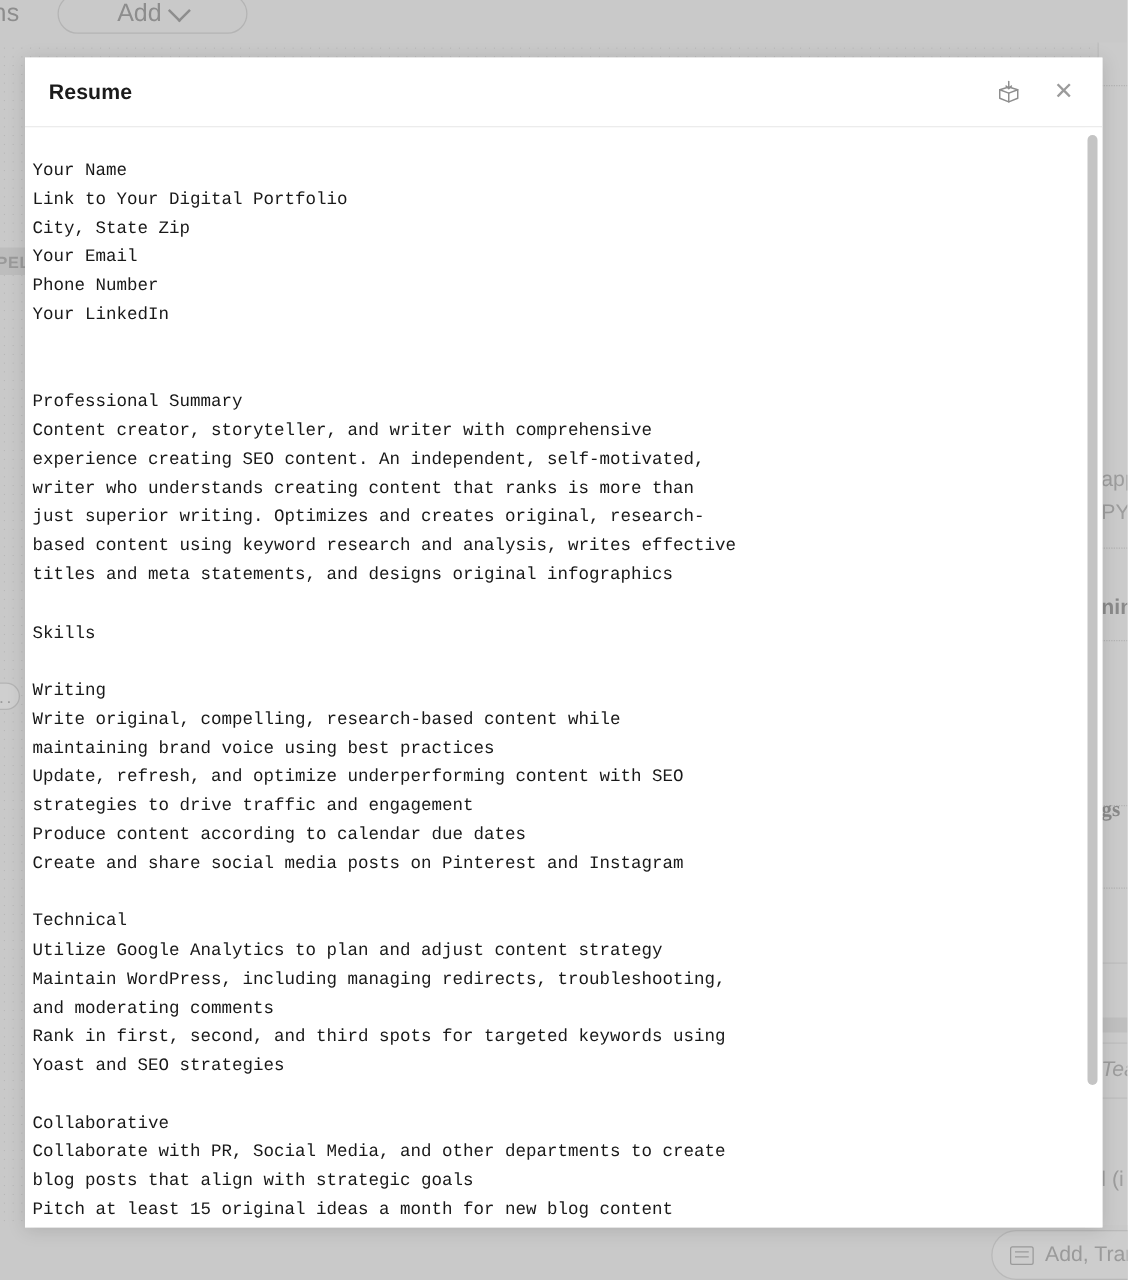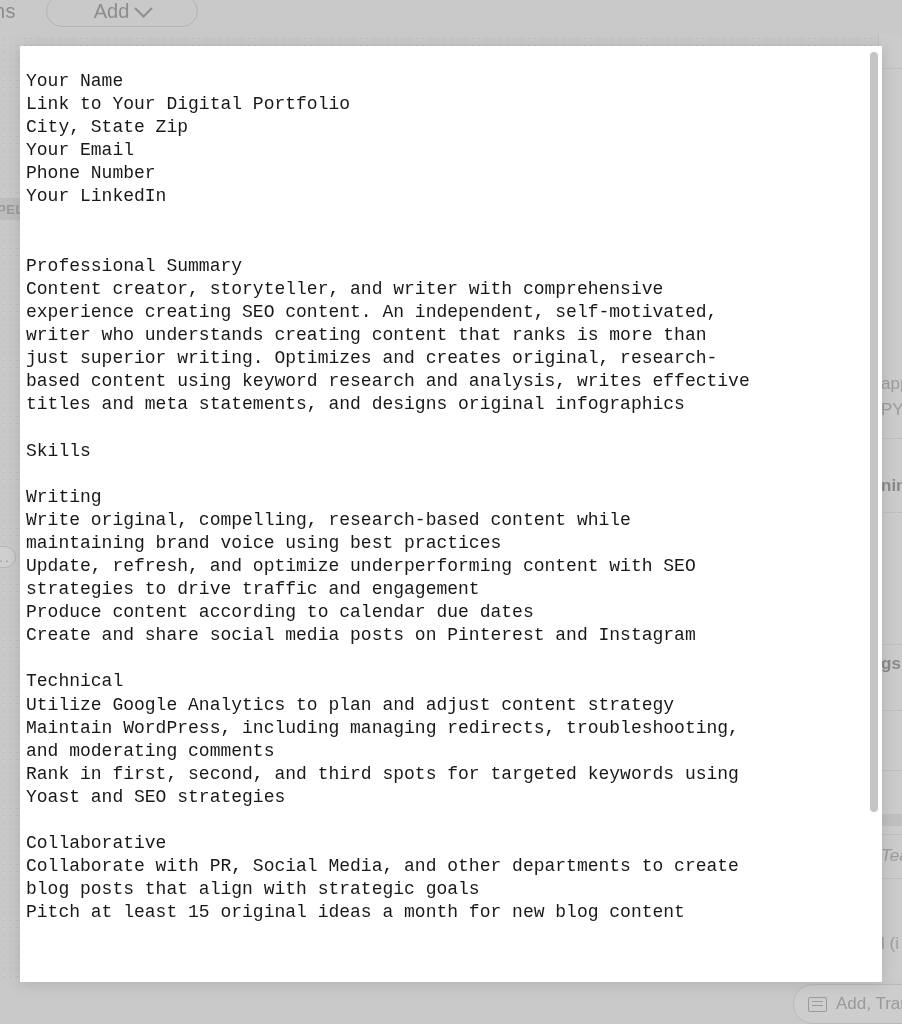--- a/index.html
+++ b/index.html
@@ -215,21 +215,21 @@
 
   .doc {
     position: absolute;
     left: 0; top: 0; right: 18px; bottom: 0;
     padding: 24px 14px 0 6px;
     overflow: hidden;
   }
 
   .doc-text {
     font-family: "Liberation Mono", "DejaVu Sans Mono", monospace;
-    font-size: 18px;
+    font-size: 14px;
     line-height: 23.1px;
     color: #181818;
     white-space: pre-wrap;
     word-break: normal;
     letter-spacing: 0px;
   }
 
   .scrollbar-track {
     position: absolute;
     top: 0; right: 2px; bottom: 0;
@@ -264,21 +264,21 @@
   <div class="bg-left-pill">..</div>
 
   <div class="bg-right-panel">
     <div class="bg-right-dash" style="top:34px;"></div>
     <div class="bg-right-frag" style="top:340px;">app</div>
     <div class="bg-right-frag" style="top:366px;text-align:center;">PY</div>
     <div class="bg-right-dash" style="top:404px;"></div>
     <div class="bg-right-frag bold" style="top:442px;">nin</div>
     <div class="bg-right-dash" style="top:478px;"></div>
     <div class="bg-right-dash" style="top:610px;"></div>
-    <div class="bg-right-frag bold" style="top:620px;">gs</div>
+    <div class="bg-right-frag bold" style="top:604px;font-family:Liberation Serif, serif;">gs</div>
     <div class="bg-right-dash" style="top:676px;"></div>
     <div class="bg-right-rule" style="top:736px;"></div>
     <div class="bg-right-chip" style="top:780px;"></div>
     <div class="bg-right-rule" style="top:800px;"></div>
     <div class="bg-right-frag" style="top:812px;font-style:italic;">Tea</div>
     <div class="bg-right-rule" style="top:844px;"></div>
     <div class="bg-right-frag" style="top:900px;">l (i</div>
   </div>
 
   <div class="bg-white-strip"></div>
@@ -286,20 +286,38 @@
   <div class="bg-bottom-bar">
     <div class="bg-transfer-btn">
       <span class="note-icon"></span>
       <span>Add, Transfe</span>
     </div>
   </div>
 </div>
 
 <div class="modal">
 
+  <div class="modal-header">
+    <div class="modal-title">Resume</div>
+
+    <div class="header-actions">
+      <div class="icon-btn">
+        <svg width="18" height="19" viewBox="0 0 20 21" fill="none" stroke="currentColor" stroke-width="1.3" stroke-linecap="round" stroke-linejoin="round">
+          <path d="M10 1.2 V7.2"></path>
+          <path d="M7.6 5.2 L10 7.6 L12.4 5.2"></path>
+          <path d="M2 8.6 L10 6.2 L18 8.6 L18 16.2 L10 19.4 L2 16.2 Z"></path>
+          <path d="M2 8.6 L10 11.6 L18 8.6"></path>
+          <path d="M10 11.6 L10 19.4"></path>
+        </svg>
+      </div>
+      <div class="icon-btn">
+        <span class="close-x">✕</span>
+      </div>
+    </div>
+  </div>
 
   <div class="modal-body">
     <div class="doc">
       <div class="doc-text">Your Name
 Link to Your Digital Portfolio
 City, State Zip
 Your Email
 Phone Number
 Your LinkedIn
 

